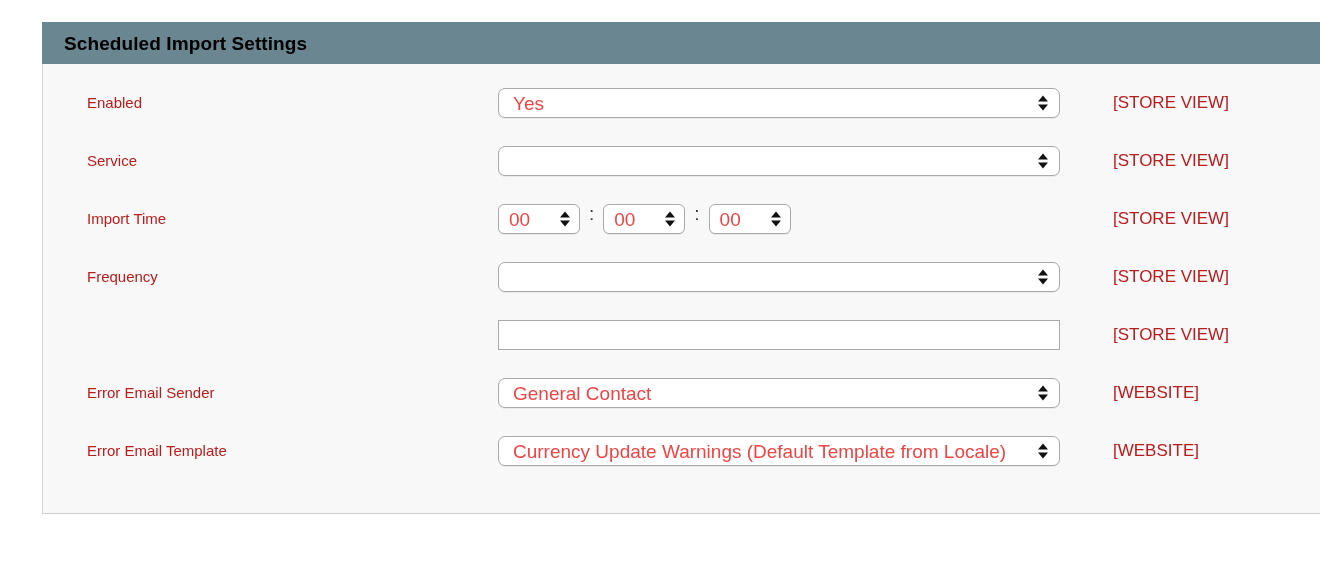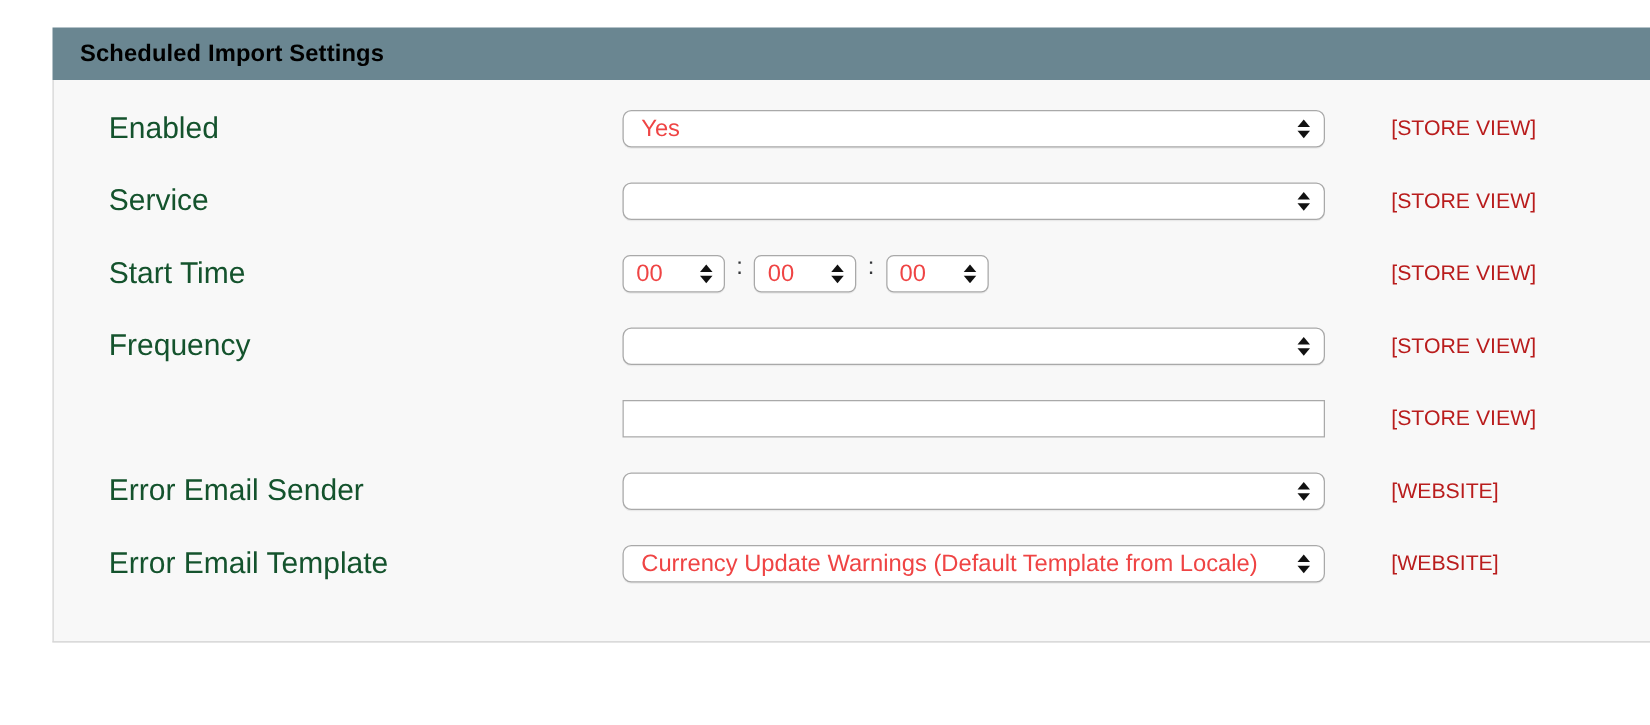--- a/index.html
+++ b/index.html
@@ -63,22 +63,22 @@
     display: flex;
     align-items: center;
     height: 58px;
     position: relative;
   }
 
   .field-label {
     position: absolute;
     left: 44px;
     width: 410px;
-    font-size: 24px;
-    color: #14532d;
+    font-size: 15px;
+    color: #b91c1c;
     line-height: 1.2;
     white-space: nowrap;
   }
 
   .field-control {
     position: absolute;
     left: 455px;
   }
 
   .field-scope {
@@ -210,21 +210,21 @@
             <span class="sel-arrows">
               <span class="tri tri-up"></span>
                 <span class="tri tri-down"></span>
             </span>
           </div>
         </div>
         <span class="field-scope">[STORE VIEW]</span>
       </div>
 
       <div class="field-row">
-        <span class="field-label">Start Time</span>
+        <span class="field-label">Import Time</span>
         <div class="field-control">
           <div class="time-group">
             <div class="sel sel-time">
               <span class="sel-text">00</span>
               <span class="sel-arrows">
                 <span class="tri tri-up"></span>
                   <span class="tri tri-down"></span>
               </span>
             </div>
             <span class="time-sep">:</span>
@@ -265,20 +265,21 @@
         <div class="field-control">
           <input class="txt" type="text" placeholder="" style="">
         </div>
         <span class="field-scope">[STORE VIEW]</span>
       </div>
 
       <div class="field-row">
         <span class="field-label">Error Email Sender</span>
         <div class="field-control">
           <div class="sel sel-wide">
+            <span class="sel-text">General Contact</span>
             <span class="sel-arrows">
               <span class="tri tri-up"></span>
                 <span class="tri tri-down"></span>
             </span>
           </div>
         </div>
         <span class="field-scope">[WEBSITE]</span>
       </div>
 
       <div class="field-row">

